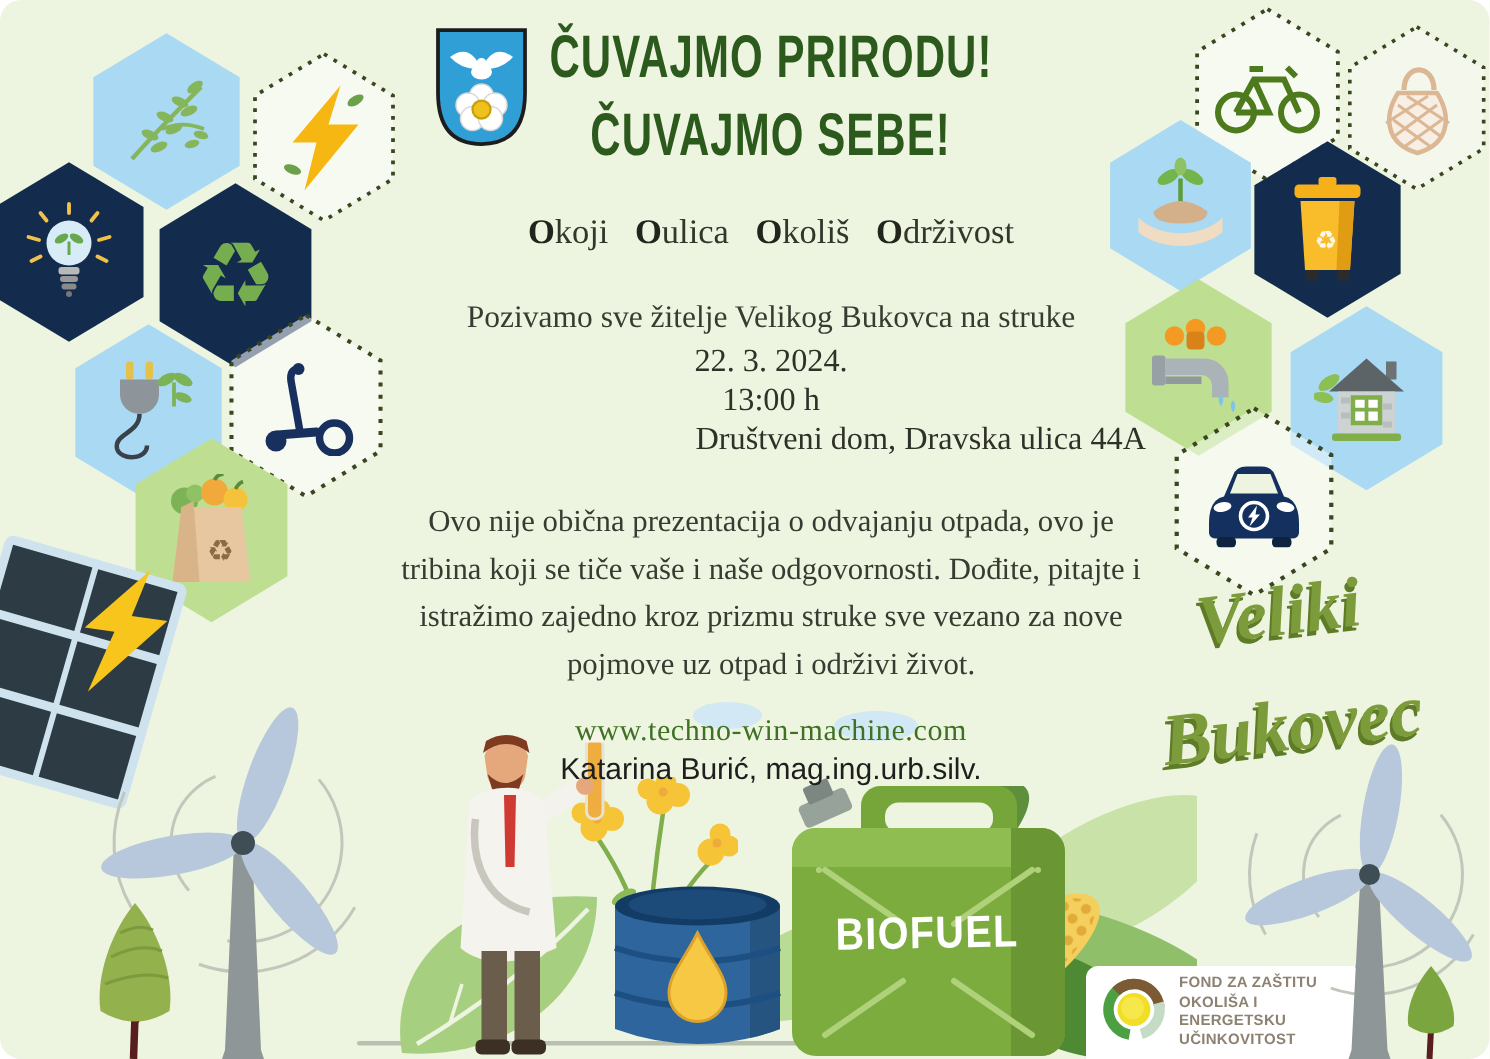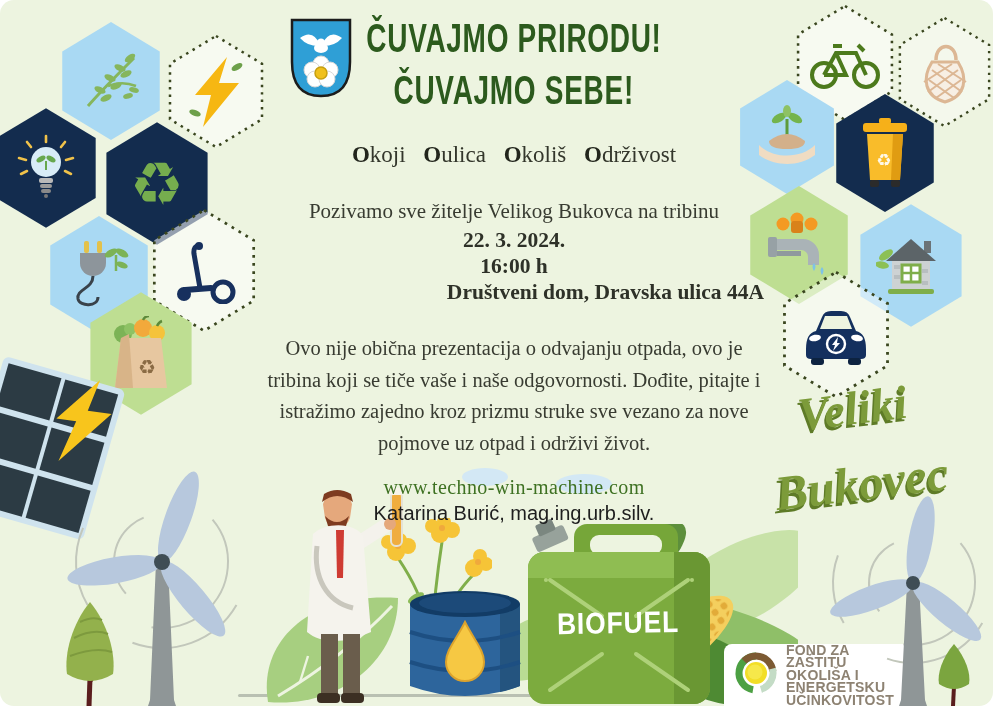--- a/index.html
+++ b/index.html
@@ -12,36 +12,36 @@
   .hex .ic{position:absolute;left:0;top:0;width:100%;height:100%;display:flex;align-items:center;justify-content:center;}
   .glyph-recycle{font-family:"DejaVu Sans",sans-serif;color:#76ad4e;font-size:60px;line-height:1;}
   
   .center-col{position:absolute;left:264px;top:0;width:500px;text-align:center;z-index:6;color:#383b31;}
   .title-line{display:inline-block;font-family:"Liberation Sans",sans-serif;font-weight:700;font-size:40px;
               line-height:52px;color:#2c5a1d;transform:scaleX(0.70);white-space:nowrap;letter-spacing:1px;}
   .subtitle{position:absolute;width:100%;top:142px;font-size:23px;color:#33362b;}
   .subtitle .word{margin:0 6px;}
   .subtitle b{font-weight:700;color:#22251c;}
   .invite{position:absolute;width:100%;top:199px;font-size:21px;}
-  .ev-bold{position:absolute;width:100%;font-weight:700;font-size:21.5px;color:#2e3128;}
+  .ev-bold{position:absolute;width:100%;font-weight:400;font-size:21.5px;color:#2e3128;}
   .paragraph{position:absolute;width:100%;top:333px;font-size:20.5px;line-height:31.5px;}
   .website{position:absolute;width:100%;top:476px;font-weight:400;font-size:20px;letter-spacing:.4px;color:#3e7122;}
   .author{position:absolute;width:100%;top:502px;font-family:"Liberation Sans",sans-serif;font-size:20px;color:#1e1e1e;}
   
   .place{position:absolute;left:718px;top:378px;width:278px;text-align:center;transform:rotate(-7deg);
          font-family:cursive;font-style:italic;font-weight:700;color:#7c9b3a;z-index:6;}
   .place .l1{font-size:47px;line-height:60px;text-shadow:-2px 3px 0 #5e7b27;}
   .place .l2{font-size:49px;line-height:60px;margin-top:16px;text-shadow:-2px 3px 0 #5e7b27;}
   
   .biofuel-label{position:absolute;left:538px;top:606px;width:160px;text-align:center;z-index:5;
     font-family:"Liberation Sans",sans-serif;font-weight:700;font-size:30px;color:#ffffff;transform:scaleX(.88) rotate(-1deg);letter-spacing:1px;}
   
   .logo-box{position:absolute;left:724px;top:644px;width:188px;height:62px;background:#ffffff;border-radius:8px 8px 0 0;
             display:flex;align-items:center;z-index:4;}
-  .logo-text{font-family:"Liberation Sans",sans-serif;font-weight:700;font-size:14px;line-height:12.5px;
+  .logo-text{font-family:"Liberation Sans",sans-serif;font-weight:700;font-size:10px;line-height:12.5px;
              color:#8d8272;letter-spacing:.2px;}
   .ground{position:absolute;left:238px;top:694px;width:520px;height:3px;background:#b9c0b2;border-radius:2px;}
   .cloud{position:absolute;background:#d3e8f5;border-radius:50%;z-index:1;}
 </style>
 </head>
 <body>
 
 <div class="flyer">
 
   <div class="cloud abs" style="left:462px;top:468px;width:46px;height:18px;"></div>
@@ -331,23 +331,23 @@
       <span class="title-line">ČUVAJMO SEBE!</span>
     </div>
 
     <div class="subtitle">
       <span class="word"><b>O</b><span>koji</span></span>
       <span class="word"><b>O</b><span>ulica</span></span>
       <span class="word"><b>O</b><span>koliš</span></span>
       <span class="word"><b>O</b><span>drživost</span></span>
     </div>
 
-    <div class="invite">Pozivamo sve žitelje Velikog Bukovca na tribinu</div>
+    <div class="invite">Pozivamo sve žitelje Velikog Bukovca na struke</div>
     <div class="ev-bold" style="top:228px;">22. 3. 2024.</div>
-    <div class="ev-bold" style="top:254px;">16:00 h</div>
+    <div class="ev-bold" style="top:254px;">13:00 h</div>
     <div class="ev-bold" style="top:280px;text-align:right;">Društveni dom, Dravska ulica 44A</div>
     <div class="paragraph">Ovo nije obična prezentacija o odvajanju otpada, ovo je tribina koji se tiče vaše i naše odgovornosti. Dođite, pitajte i istražimo zajedno kroz prizmu struke sve vezano za nove pojmove uz otpad i održivi život.</div>
     <div class="website">www.techno-win-machine.com</div>
     <div class="author">Katarina Burić, mag.ing.urb.silv.</div>
   </div>
 
   <div class="place">
     <div class="l1">Veliki</div>
     <div class="l2">Bukovec</div>
   </div>

